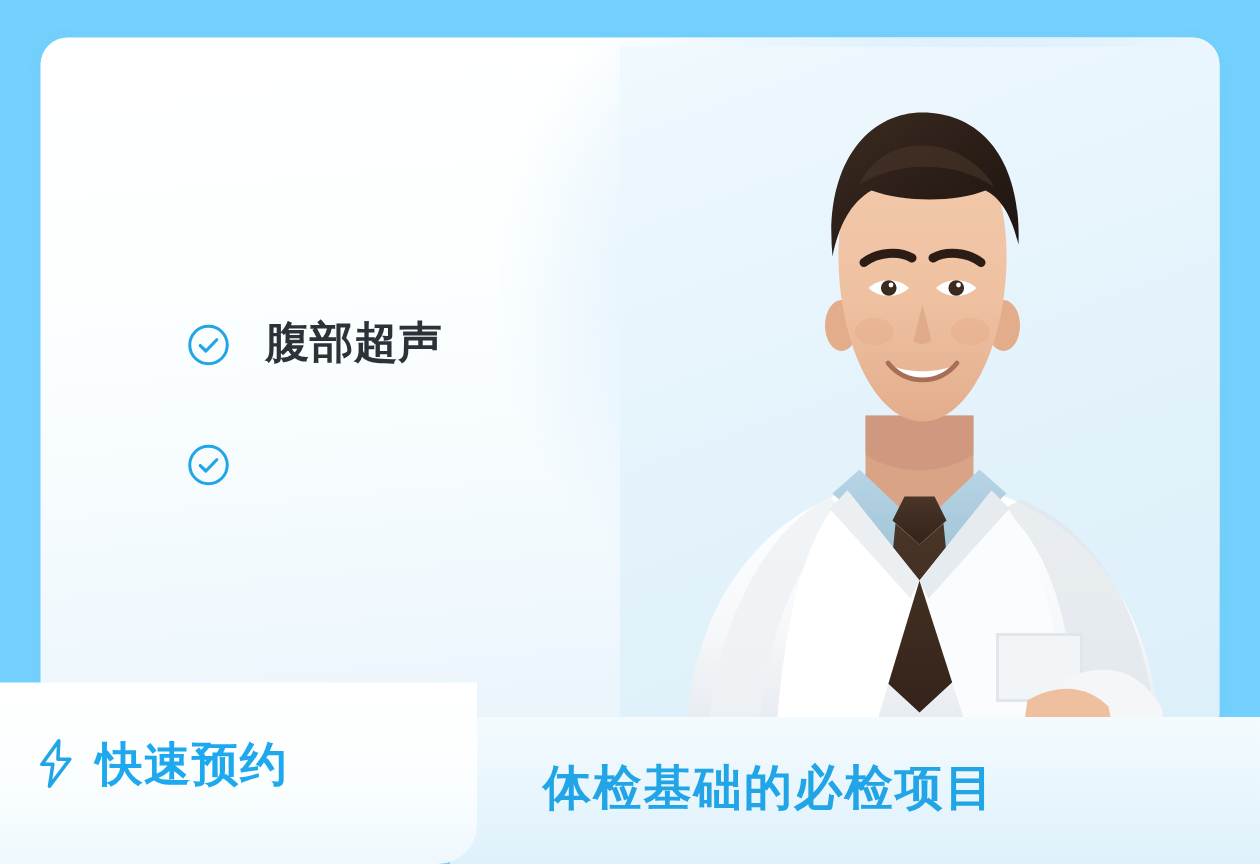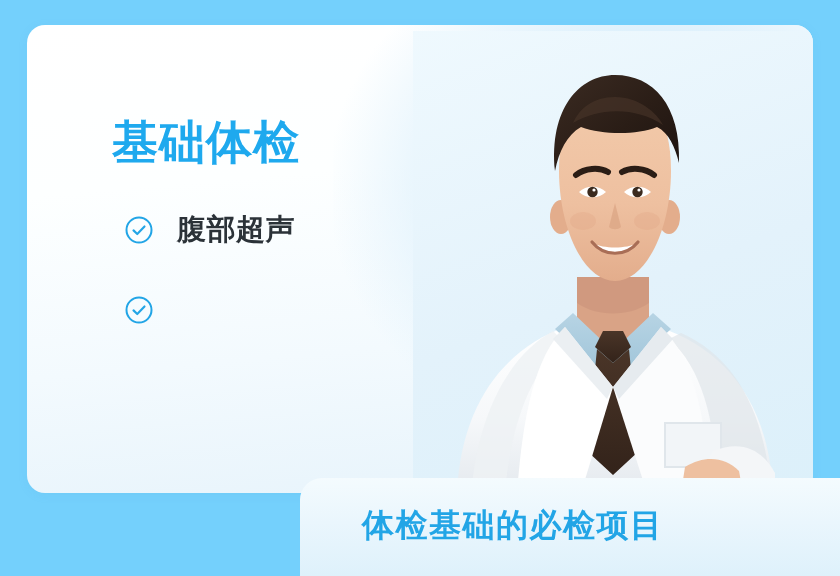--- a/index.html
+++ b/index.html
@@ -158,21 +158,20 @@
         <path d="M202 172 L196 196 C199 199 205 199 208 196 Z" fill="#dba584" opacity=".75"></path>
 
         <path d="M180 212 C190 224 214 224 224 212 C214 218 190 218 180 212 Z" fill="#ffffff"></path>
         <path d="M179 211 C191 226 213 226 225 211" stroke="#a96e56" stroke-width="3.2" fill="none" stroke-linecap="round"></path>
 
         <ellipse cx="170" cy="190" rx="13" ry="9" fill="#e0a183" opacity=".28"></ellipse>
         <ellipse cx="234" cy="190" rx="13" ry="9" fill="#e0a183" opacity=".28"></ellipse>
       </svg>
     </div>
 
-    <div class="title">基础体检</div>
 
     <div class="features">
 
       <div class="feature">
         <svg class="check-ic" viewBox="0 0 24 24">
           <circle cx="12" cy="12" r="10" fill="none" stroke="#22a5e6" stroke-width="1.6"></circle>
           <path d="M7.6 12.3 L10.6 15.2 L16.4 9.2" fill="none" stroke="#22a5e6" stroke-width="1.7" stroke-linecap="round" stroke-linejoin="round"></path>
         </svg>
         <span class="feature-label">腹部超声</span>
       </div>
@@ -185,14 +184,22 @@
       </div>
 
 
     </div>
   </div>
 
   <div class="footer-right">
     <div class="fr-label">体检基础的必检项目</div>
   </div>
 
+  <div class="footer-left">
+    <div class="fl-inner">
+      <svg class="bolt-ic" viewBox="0 0 24 30">
+        <path d="M13.5 1.5 L3.5 15.5 L10 15.5 L8 28.5 L20 12.5 L13 12.5 Z" fill="none" stroke="#22a5e6" stroke-width="2.1" stroke-linejoin="round" stroke-linecap="round"></path>
+      </svg>
+      <span class="fl-label">快速预约</span>
+    </div>
+  </div>
 
 </div>
 
 </body></html>

